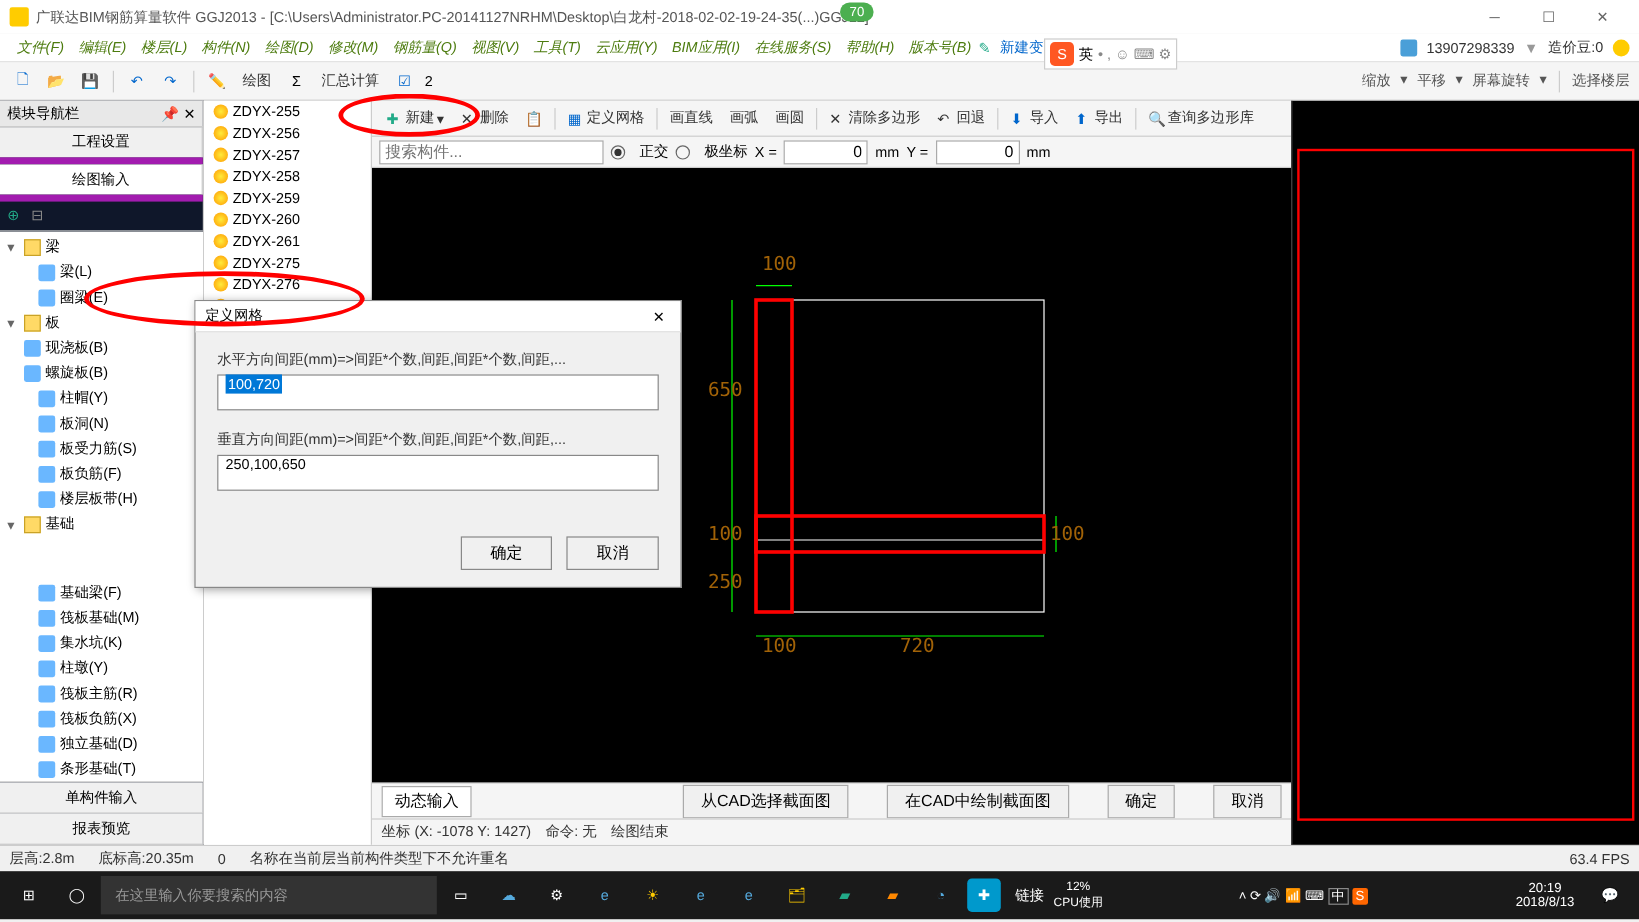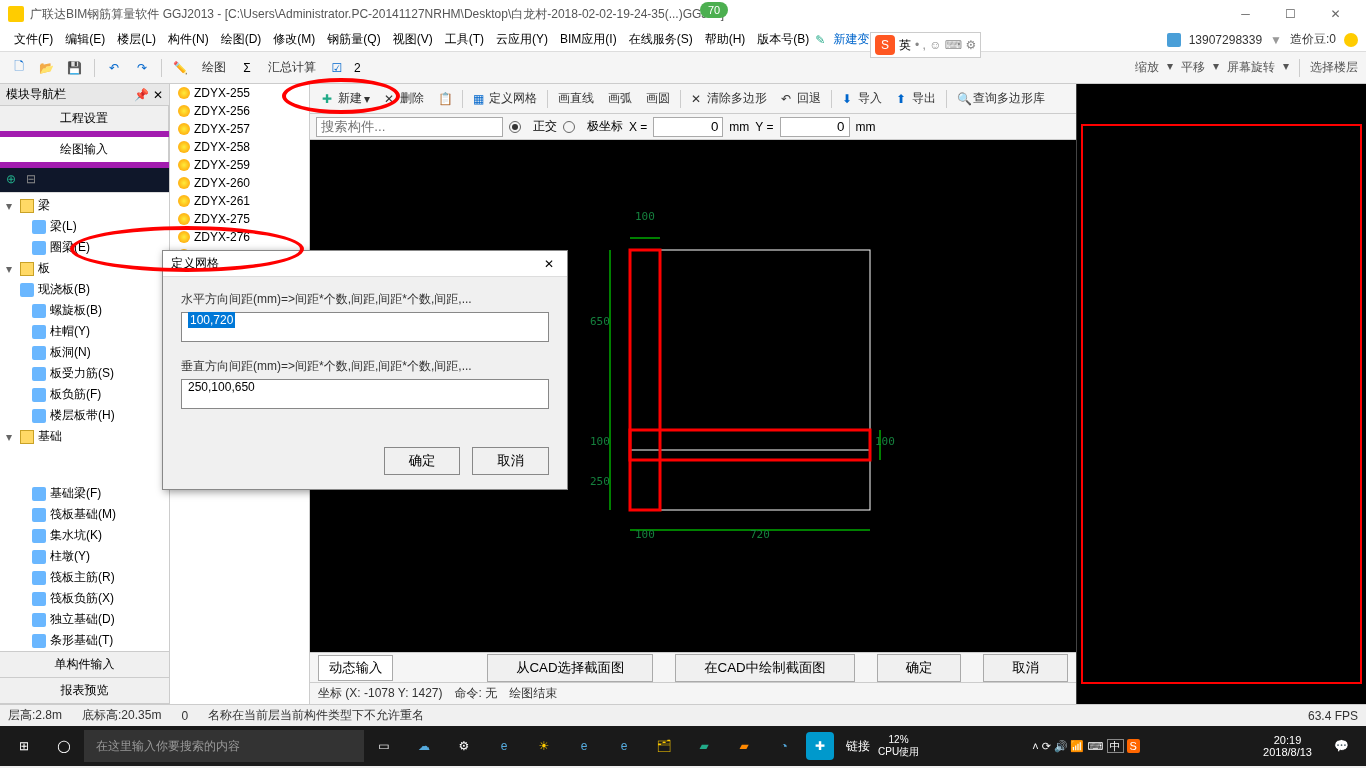--- a/index.html
+++ b/index.html
@@ -6,21 +6,21 @@
 body { width: 1366px; height: 768px; background: #f0f0f0; font-size: 12px; overflow: hidden; position: relative; }
 
 .titlebar { height: 28px; background: #fff; display: flex; align-items: center; padding: 0 8px; }
 .titlebar .icon { width: 16px; height: 16px; background: #ffcc00; border-radius: 2px; margin-right: 6px; }
 .titlebar .title { flex: 1; color: #555; font-size: 12px; }
 .titlebar .badge { background: #4CAF50; color: #fff; padding: 2px 8px; border-radius: 10px; font-size: 11px; position: absolute; left: 700px; top: 2px; }
 .winbtns { display: flex; }
 .winbtn { width: 45px; height: 28px; display: flex; align-items: center; justify-content: center; color: #666; }
 
 .menubar { height: 24px; background: #fff; display: flex; align-items: center; padding: 0 8px; border-bottom: 1px solid #ddd; }
-.menubar .item { padding: 0 6px; color: #000000; }
+.menubar .item { padding: 0 6px; color: #4d7c0f; font-style: italic; }
 .menubar .newchange { color: #0066cc; margin-left: 8px; }
 .menubar .right { margin-left: auto; display: flex; align-items: center; gap: 8px; color: #333; }
 .phone-icon { width: 14px; height: 14px; background: #4a9fd8; border-radius: 2px; display: inline-block; }
 .coin-icon { width: 14px; height: 14px; background: #ffcc00; border-radius: 50%; display: inline-block; }
 
 .toolbar { height: 32px; background: #f5f5f5; display: flex; align-items: center; padding: 0 8px; gap: 6px; border-bottom: 1px solid #ccc; }
 .tbtn { width: 22px; height: 22px; display: inline-flex; align-items: center; justify-content: center; }
 .tool-label { padding: 0 4px; color: #333; }
 .toolbar .right-tools { margin-left: auto; display: flex; gap: 8px; color: #555; }
 
@@ -57,25 +57,25 @@
 .sep { width: 1px; height: 18px; background: #ccc; margin: 0 2px; }
 
 .coord-bar { height: 26px; background: #f5f5f5; display: flex; align-items: center; padding: 0 6px; gap: 6px; border-bottom: 1px solid #ccc; }
 .coord-input { width: 70px; height: 20px; border: 1px solid #aaa; text-align: right; padding: 0 4px; }
 .search-box { flex: 0 0 140px; height: 20px; border: 1px solid #aaa; padding: 0 4px; color: #999; }
 .radio { display: flex; align-items: center; gap: 12px; }
 .radio-dot { width: 12px; height: 12px; border: 1px solid #666; border-radius: 50%; display: inline-block; }
 .radio-dot.on::after { content: ''; display: block; width: 6px; height: 6px; background: #333; border-radius: 50%; margin: 2px; }
 
 .canvas { flex: 1; background: #000; position: relative; }
-.dim-text { color: #15803d; position: absolute; font-size: 11px; font-family: monospace; }
+.dim-text { color: #a16207; position: absolute; font-size: 16px; font-family: monospace; }
 
 .canvas-bottom { height: 30px; background: #f5f5f5; display: flex; align-items: center; padding: 0 8px; gap: 8px; border-top: 1px solid #ccc; }
 .dyn-btn { border: 1px solid #aaa; padding: 3px 10px; background: #fff; cursor: pointer; }
-.action-btn { border: 1px solid #aaa; padding: 4px 28px; background: #f0f0f0; cursor: pointer; margin-left: 14px; }
+.action-btn { border: 1px solid #aaa; padding: 4px 14px; background: #f0f0f0; cursor: pointer; margin-left: 24px; }
 
 .status-bar { height: 22px; background: #f5f5f5; display: flex; align-items: center; padding: 0 8px; gap: 12px; border-top: 1px solid #ccc; color: #333; }
 
 .right-viewport { width: 290px; background: #000; border-left: 1px solid #444; position: relative; }
 .right-viewport .redbox { position: absolute; left: 4px; top: 40px; right: 4px; bottom: 20px; border: 2px solid #ff0000; }
 
 .bottom-status { height: 22px; background: #f0f0f0; display: flex; align-items: center; padding: 0 8px; gap: 20px; color: #333; border-top: 1px solid #ccc; }
 .fps { margin-left: auto; }
 
 .taskbar { height: 40px; background: #1a1a1a; display: flex; align-items: center; color: #fff; padding: 0 4px; }
@@ -206,21 +206,21 @@
         </div>
         <div class="tree-item group">
           <span class="chevron">▾</span>
           <span class="tree-icon folder-icon"></span>
           <span>板</span>
         </div>
         <div class="tree-item" style="padding-left: 20px;">
           <span class="tree-icon item-icon"></span>
           <span>现浇板(B)</span>
         </div>
-        <div class="tree-item" style="padding-left: 32px;">
+        <div class="tree-item" style="padding-left: 20px;">
           <span class="tree-icon item-icon"></span>
           <span>螺旋板(B)</span>
         </div>
         <div class="tree-item" style="padding-left: 32px;">
           <span class="tree-icon item-icon"></span>
           <span>柱帽(Y)</span>
         </div>
         <div class="tree-item" style="padding-left: 32px;">
           <span class="tree-icon item-icon"></span>
           <span>板洞(N)</span>

